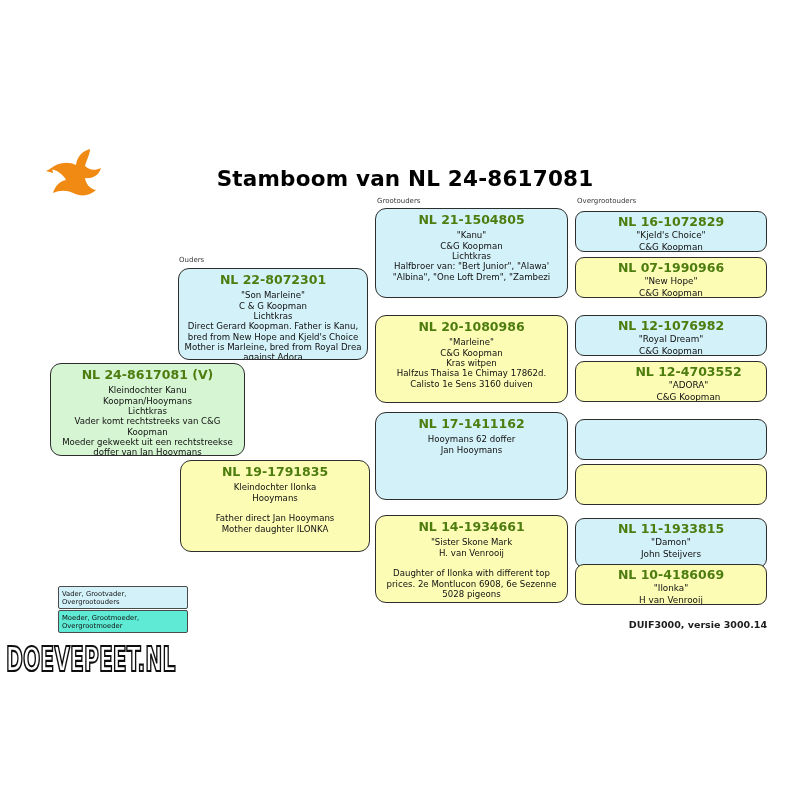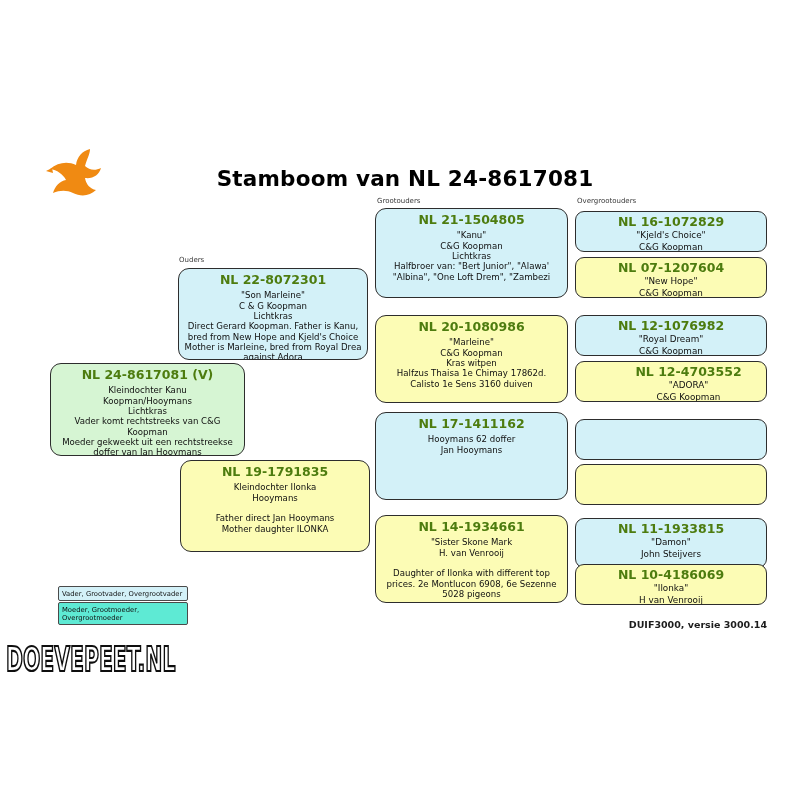--- a/index.html
+++ b/index.html
@@ -140,21 +140,21 @@
 prices. 2e Montlucon 6908, 6e Sezenne
 5028 pigeons</div>
   </div>
 
   <div class="pbox ggp male" id="box-ggp0">
     <div class="ring">NL 16-1072829</div>
     <div class="sub">"Kjeld's Choice"</div>
     <div class="sub">C&amp;G Koopman</div>
   </div>
   <div class="pbox ggp female" id="box-ggp1">
-    <div class="ring">NL 07-1207604</div>
+    <div class="ring">NL 07-1990966</div>
     <div class="sub">"New Hope"</div>
     <div class="sub">C&amp;G Koopman</div>
   </div>
   <div class="pbox ggp male" id="box-ggp2">
     <div class="ring">NL 12-1076982</div>
     <div class="sub">"Royal Dream"</div>
     <div class="sub">C&amp;G Koopman</div>
   </div>
   <div class="pbox ggp female" id="box-ggp3">
     <div class="ring">NL 12-4703552</div>
@@ -176,21 +176,21 @@
     <div class="sub">"Damon"</div>
     <div class="sub">John Steijvers</div>
   </div>
   <div class="pbox ggp female" id="box-ggp7">
     <div class="ring">NL 10-4186069</div>
     <div class="sub">"Ilonka"</div>
     <div class="sub">H van Venrooij</div>
   </div>
 
   <div class="legend">
-    <div class="legend-row">Vader, Grootvader, Overgrootvader</div>
+    <div class="legend-row">Vader, Grootvader, Overgrootouders</div>
     <div class="legend-row">Moeder, Grootmoeder, Overgrootmoeder</div>
   </div>
 
   <div class="footer">DUIF3000, versie 3000.14</div>
 
   <div class="watermark">DOEVEPEET.NL</div>
 
 </div>
 
 </body></html>

